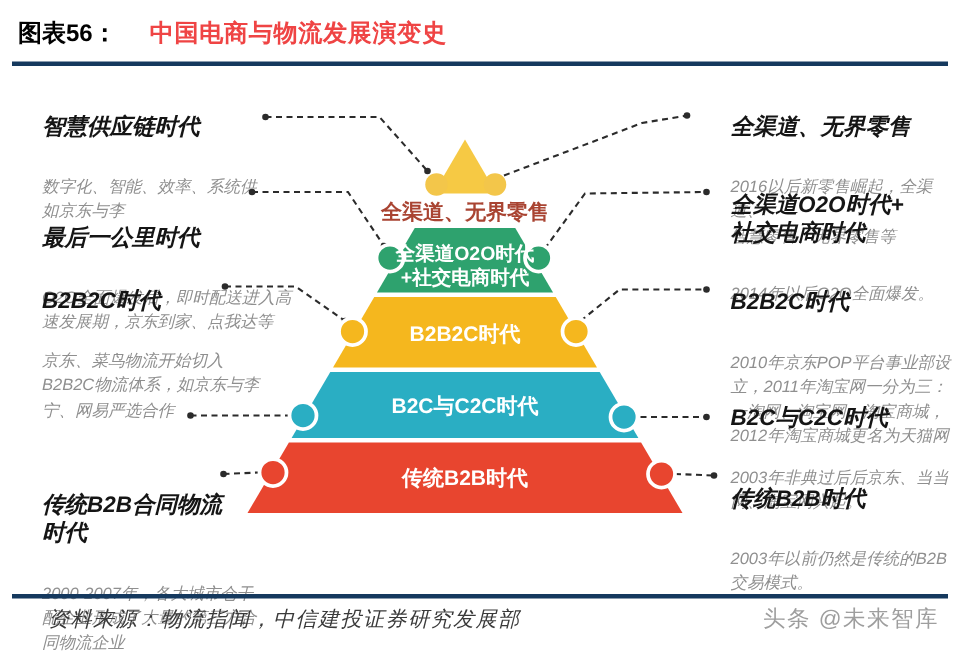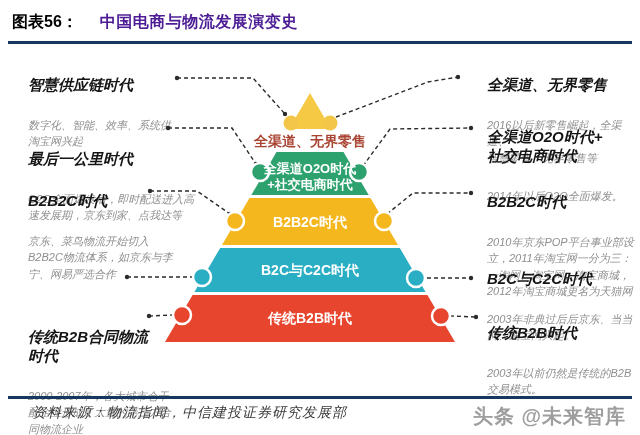--- a/index.html
+++ b/index.html
@@ -2,55 +2,55 @@
 <html><head>
 <meta charset="utf-8">
 <style>
   html,body{margin:0;padding:0;background:#ffffff;}
   .page{
     position:relative;width:640px;height:435px;background:#ffffff;overflow:hidden;
     font-family:"Liberation Sans","DejaVu Sans",sans-serif;
   }
   .header{position:absolute;top:12px;left:12px;display:flex;gap:22px;align-items:baseline;}
   .fig-label{font-size:16px;font-weight:bold;color:#000;}
-  .fig-title{font-size:16px;font-weight:bold;color:#4c1d95;letter-spacing:.5px;}
+  .fig-title{font-size:16px;font-weight:bold;color:#ef4444;letter-spacing:.5px;}
   .rule{position:absolute;left:8px;right:8px;height:3px;background:#15395e;}
   .rule.top{top:41px;}
   .rule.bottom{top:396px;}
   .col-item{position:absolute;white-space:pre-line;font-style:italic;}
   .col-item.left{left:28px;width:178px;}
   .col-item.right{left:487px;width:150px;}
   .item-title{font-size:15px;font-weight:bold;color:#151515;line-height:1.25;}
   .item-desc{margin-top:4px;font-size:11px;color:#8f8f8f;line-height:1.5;}
   svg.overlay{position:absolute;top:0;left:0;pointer-events:none;}
   .layer-label{font-family:"Liberation Sans","DejaVu Sans",sans-serif;font-weight:bold;}
   .footer-source{
     position:absolute;top:404px;left:20px;font-family:"Liberation Serif","DejaVu Serif",serif;
     font-style:italic;font-size:14px;color:#3a3a3a;letter-spacing:1px;margin-left:12px;
   }
   .watermark{
-    position:absolute;top:403px;right:14px;font-size:20px;font-weight:bold;
+    position:absolute;top:403px;right:14px;font-size:15px;font-weight:normal;
     color:#9e9e9e;text-shadow:1px 1px 0 #ffffff;letter-spacing:1px;
   }
 </style>
 </head>
 <body>
 
 <div class="page">
 
   <div class="header">
     <span class="fig-label">图表56：</span>
     <span class="fig-title">中国电商与物流发展演变史</span>
   </div>
   <div class="rule top"></div>
 
   <div class="col-item left" style="top:58px">
     <div class="item-title">智慧供应链时代</div>
     <div class="item-desc">数字化、智能、效率、系统供
-淘宝网兴起</div>
+如京东与李</div>
   </div>
   <div class="col-item left" style="top:132px">
     <div class="item-title">最后一公里时代</div>
     <div class="item-desc">O2O全面爆发后，即时配送进入高
 速发展期，京东到家、点我达等</div>
   </div>
   <div class="col-item left" style="top:174px">
     <div class="item-title">B2B2C时代</div>
     <div class="item-desc">京东、菜鸟物流开始切入
 B2B2C物流体系，如京东与李

